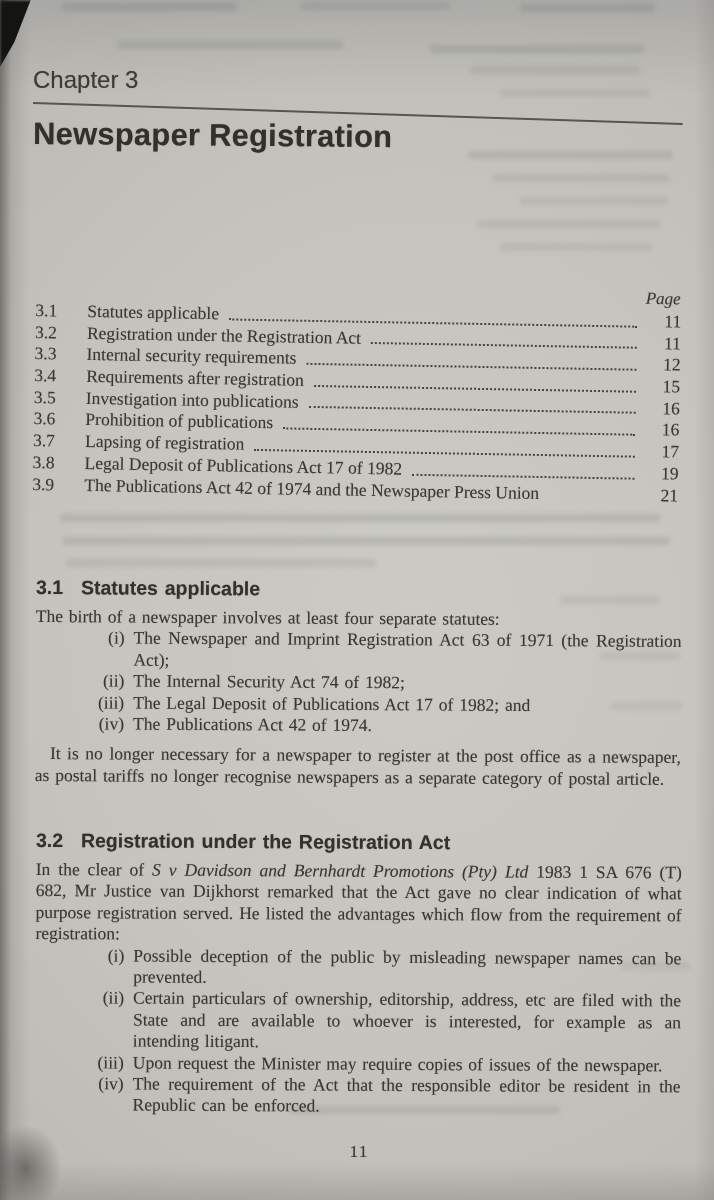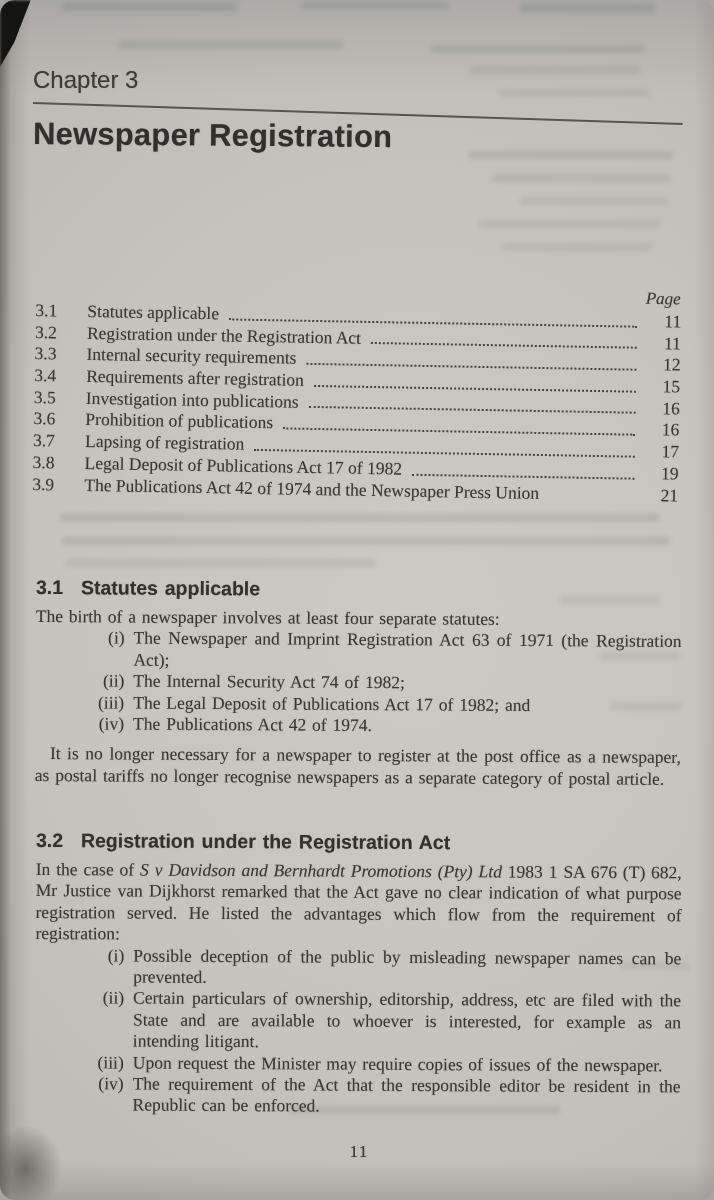--- a/index.html
+++ b/index.html
@@ -6,21 +6,20 @@
   body{
     width:714px;height:1200px;overflow:hidden;
     background:#a8a6a2;
     font-family:"Liberation Serif", serif;
   }
   .photo{
     position:relative;width:714px;height:1200px;overflow:hidden;
     background:
       radial-gradient(ellipse 130% 90% at 58% 52%, #ccCAc4 0%, #c6c4be 38%, #bcbab5 70%, #abaaa5 100%);
     color:#3a3835;
-    border-radius:15px;
   }
   
   .shade{position:absolute;pointer-events:none;}
   .shade-top{left:0;top:0;right:0;height:95px;
     background:linear-gradient(180deg, rgba(125,128,126,.30), rgba(125,128,126,0));}
   .shade-left{left:0;top:0;bottom:0;width:30px;
     background:linear-gradient(90deg, rgba(44,44,42,.50), rgba(95,94,90,.20) 38%, rgba(120,119,115,0));}
   .shade-right{right:0;top:0;bottom:0;width:20px;
     background:linear-gradient(270deg, rgba(110,108,104,.18), rgba(110,108,104,0));}
   .shade-bottom{left:0;right:0;bottom:0;height:38px;
@@ -227,21 +226,21 @@
         <div class="list-item">
           <span class="li-label">(iv)</span>
           <span class="li-text">The Publications Act 42 of 1974.</span>
         </div>
       </div>
     <p class="follow">It is no longer necessary for a newspaper to register at the post office as a newspaper, as postal tariffs no longer recognise newspapers as a separate category of postal article.</p>
   </section>
 
   <section class="body-section s32">
     <h2 class="sec-heading"><span class="h-num">3.2</span><span>Registration under the Registration Act</span></h2>
-    <p class="intro"><span>In the case of </span><i>S v Davidson and Bernhardt Promotions (Pty) Ltd</i><span> 1983 1 SA 676 (T) 682, Mr Justice van Dijkhorst remarked that the Act gave no clear indication of what purpose registration served. He listed the advantages which flow from the requirement of registration:</span></p>
+    <p class="intro"><span>In the clear of </span><i>S v Davidson and Bernhardt Promotions (Pty) Ltd</i><span> 1983 1 SA 676 (T) 682, Mr Justice van Dijkhorst remarked that the Act gave no clear indication of what purpose registration served. He listed the advantages which flow from the requirement of registration:</span></p>
     <div class="list">
 
         <div class="list-item">
           <span class="li-label">(i)</span>
           <span class="li-text">Possible deception of the public by misleading newspaper names can be prevented.</span>
         </div>
 
         <div class="list-item">
           <span class="li-label">(ii)</span>
           <span class="li-text">Certain particulars of ownership, editorship, address, etc are filed with the State and are available to whoever is interested, for example as an intending litigant.</span>

